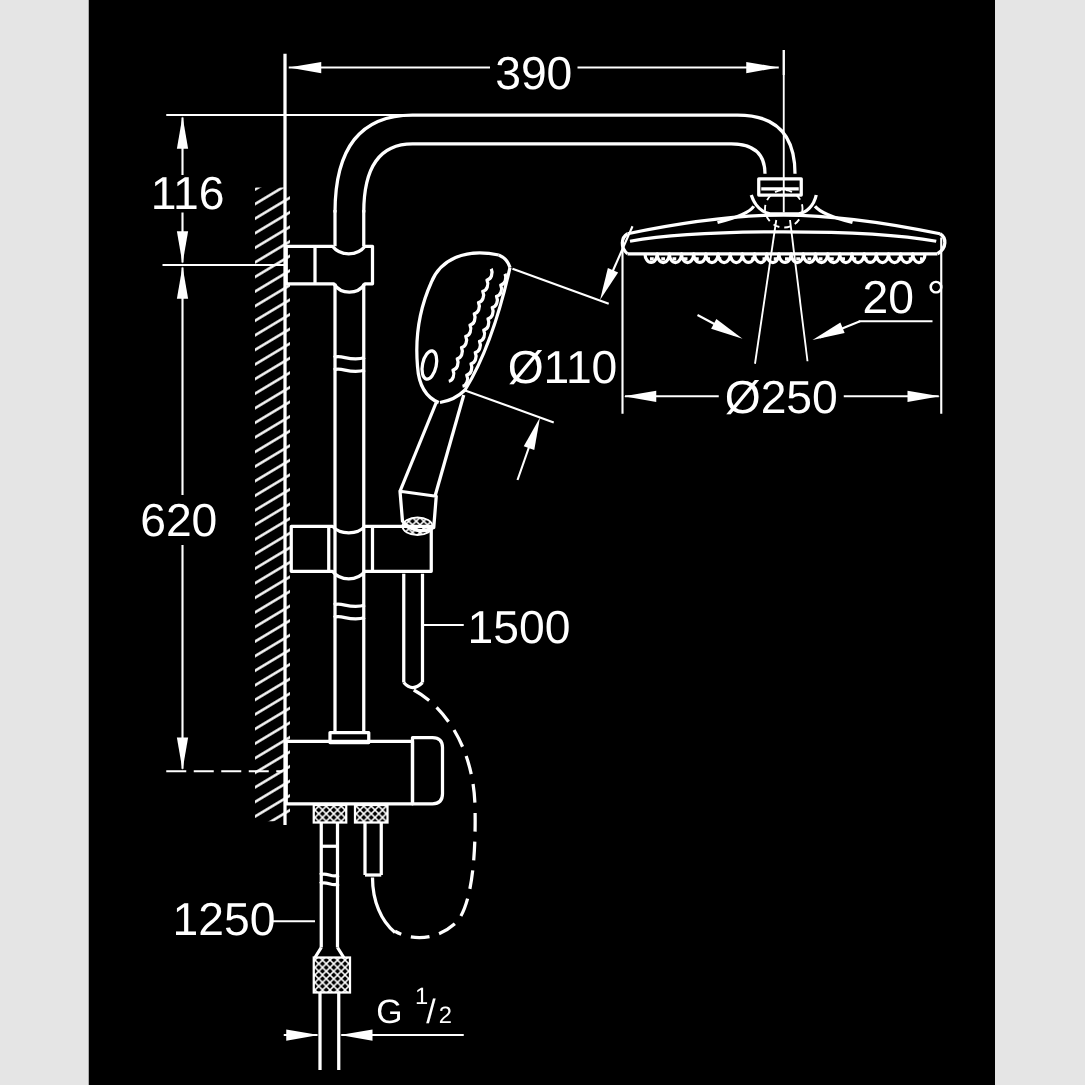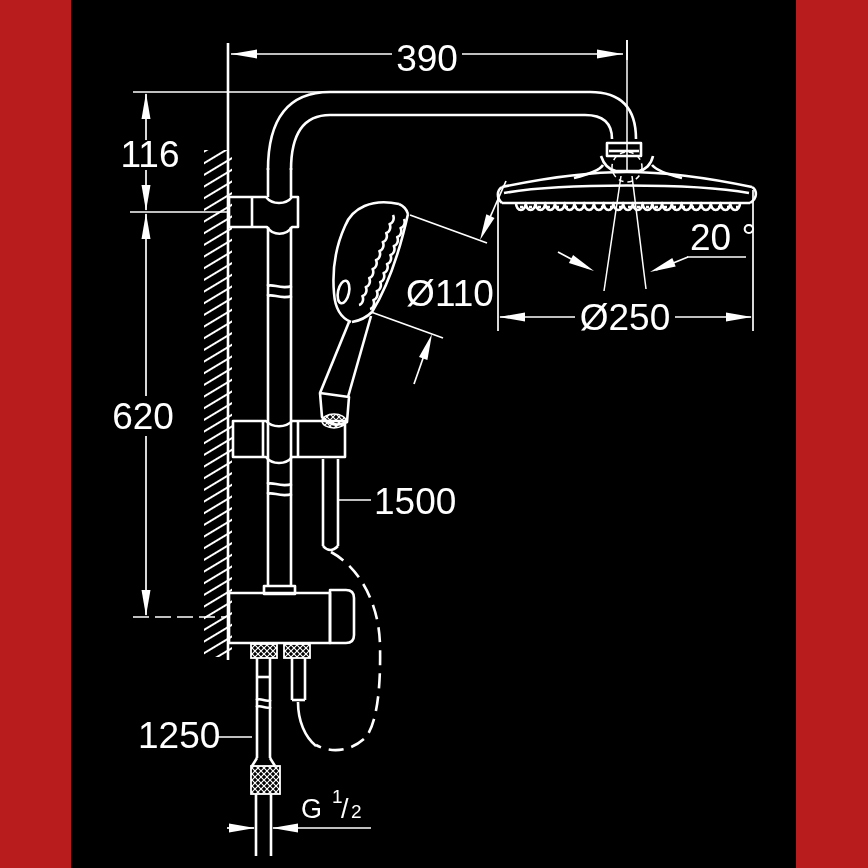--- a/index.html
+++ b/index.html
@@ -1,16 +1,16 @@
 <!DOCTYPE html>
 <html><head>
 <meta charset="utf-8">
 <style>
   html,body{margin:0;padding:0;background:#ffffff;}
-  .page{width:868px;height:868px;position:relative;background:#b91c1c;overflow:hidden;}
+  .page{width:868px;height:868px;position:relative;background:#e5e5e5;overflow:hidden;}
   svg{position:absolute;left:0;top:0;}
   .ink{stroke:#ffffff;fill:none;stroke-width:2.6;stroke-linecap:butt;stroke-linejoin:round;}
   .thin{stroke:#ffffff;fill:none;stroke-width:1.7;}
   .hair{stroke:#ffffff;fill:none;stroke-width:1.5;}
   .ah{fill:#ffffff;stroke:none;}
   .dim{fill:#ffffff;font-family:"Liberation Sans",sans-serif;font-size:37px;}
   .dimS{fill:#ffffff;font-family:"Liberation Sans",sans-serif;font-size:27px;}
   .dimXS{fill:#ffffff;font-family:"Liberation Sans",sans-serif;font-size:19px;}
   .mid{text-anchor:middle;}
 </style>

